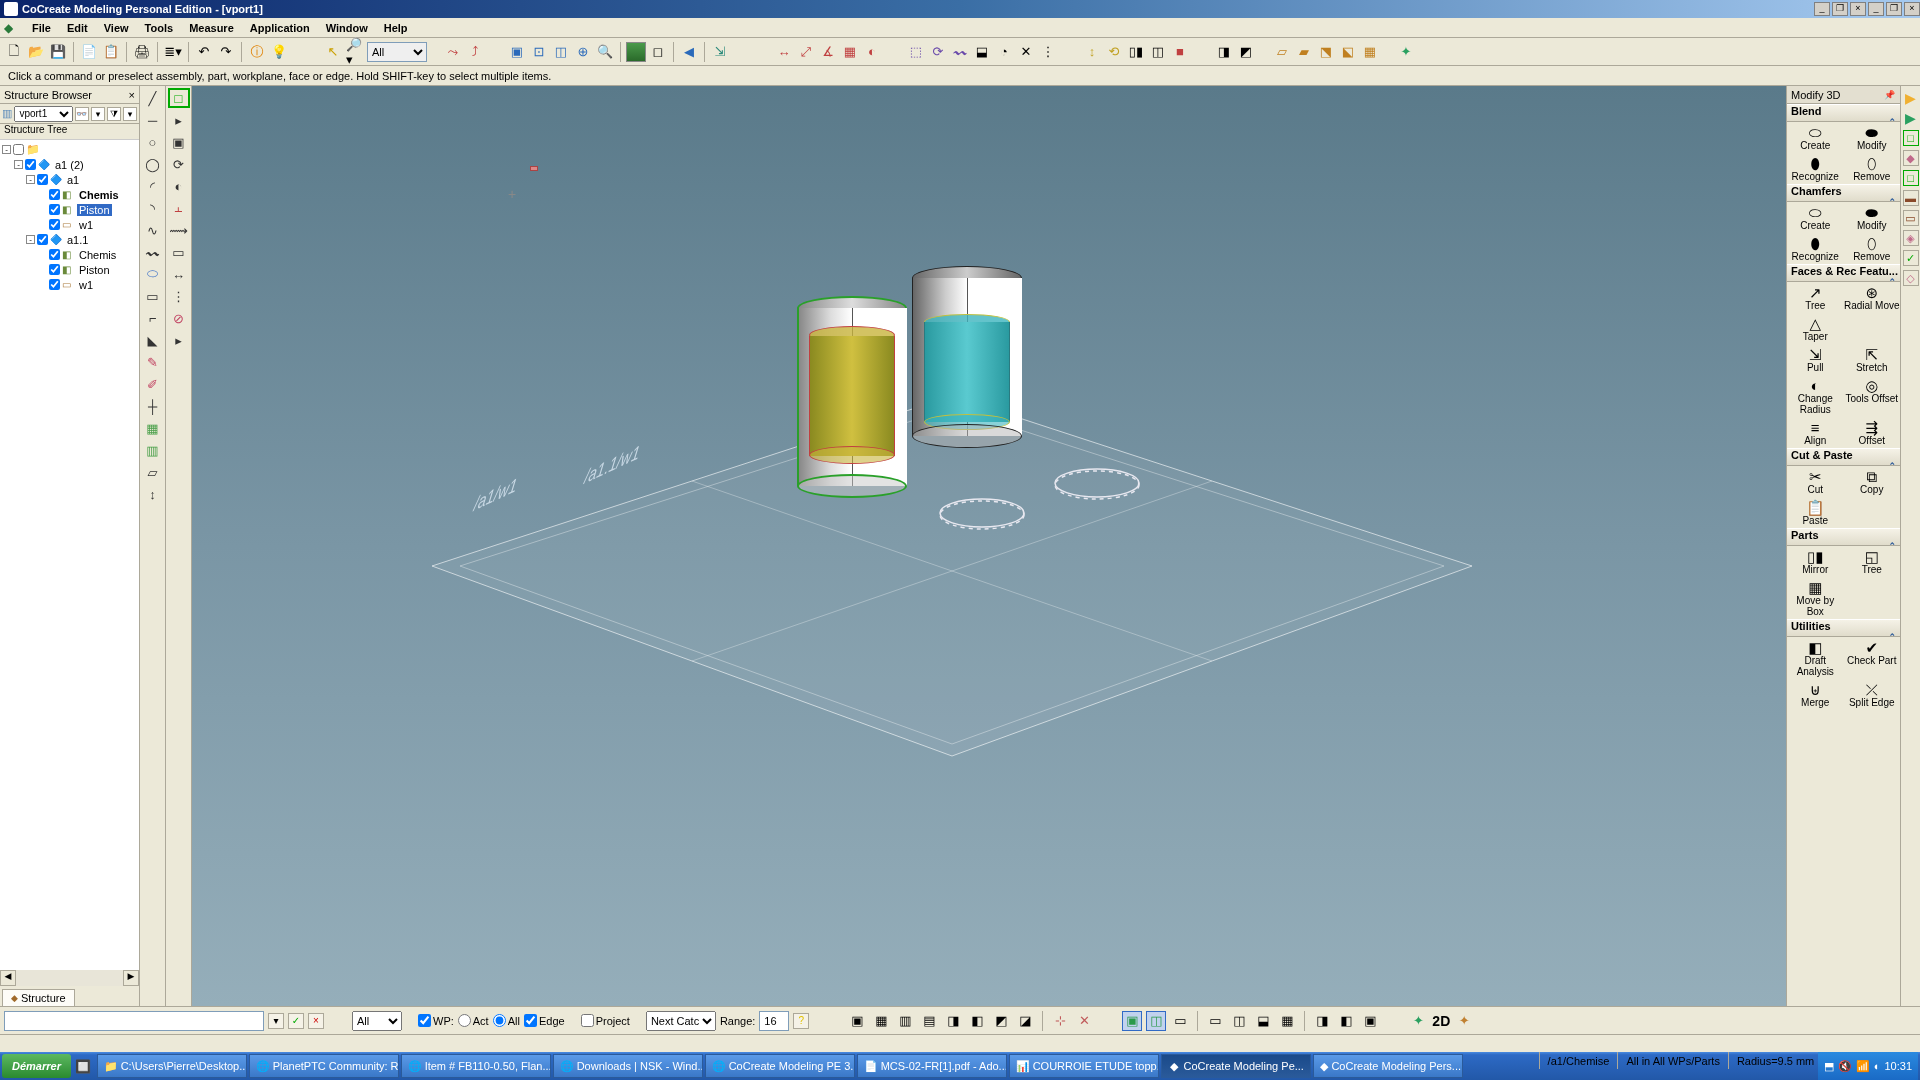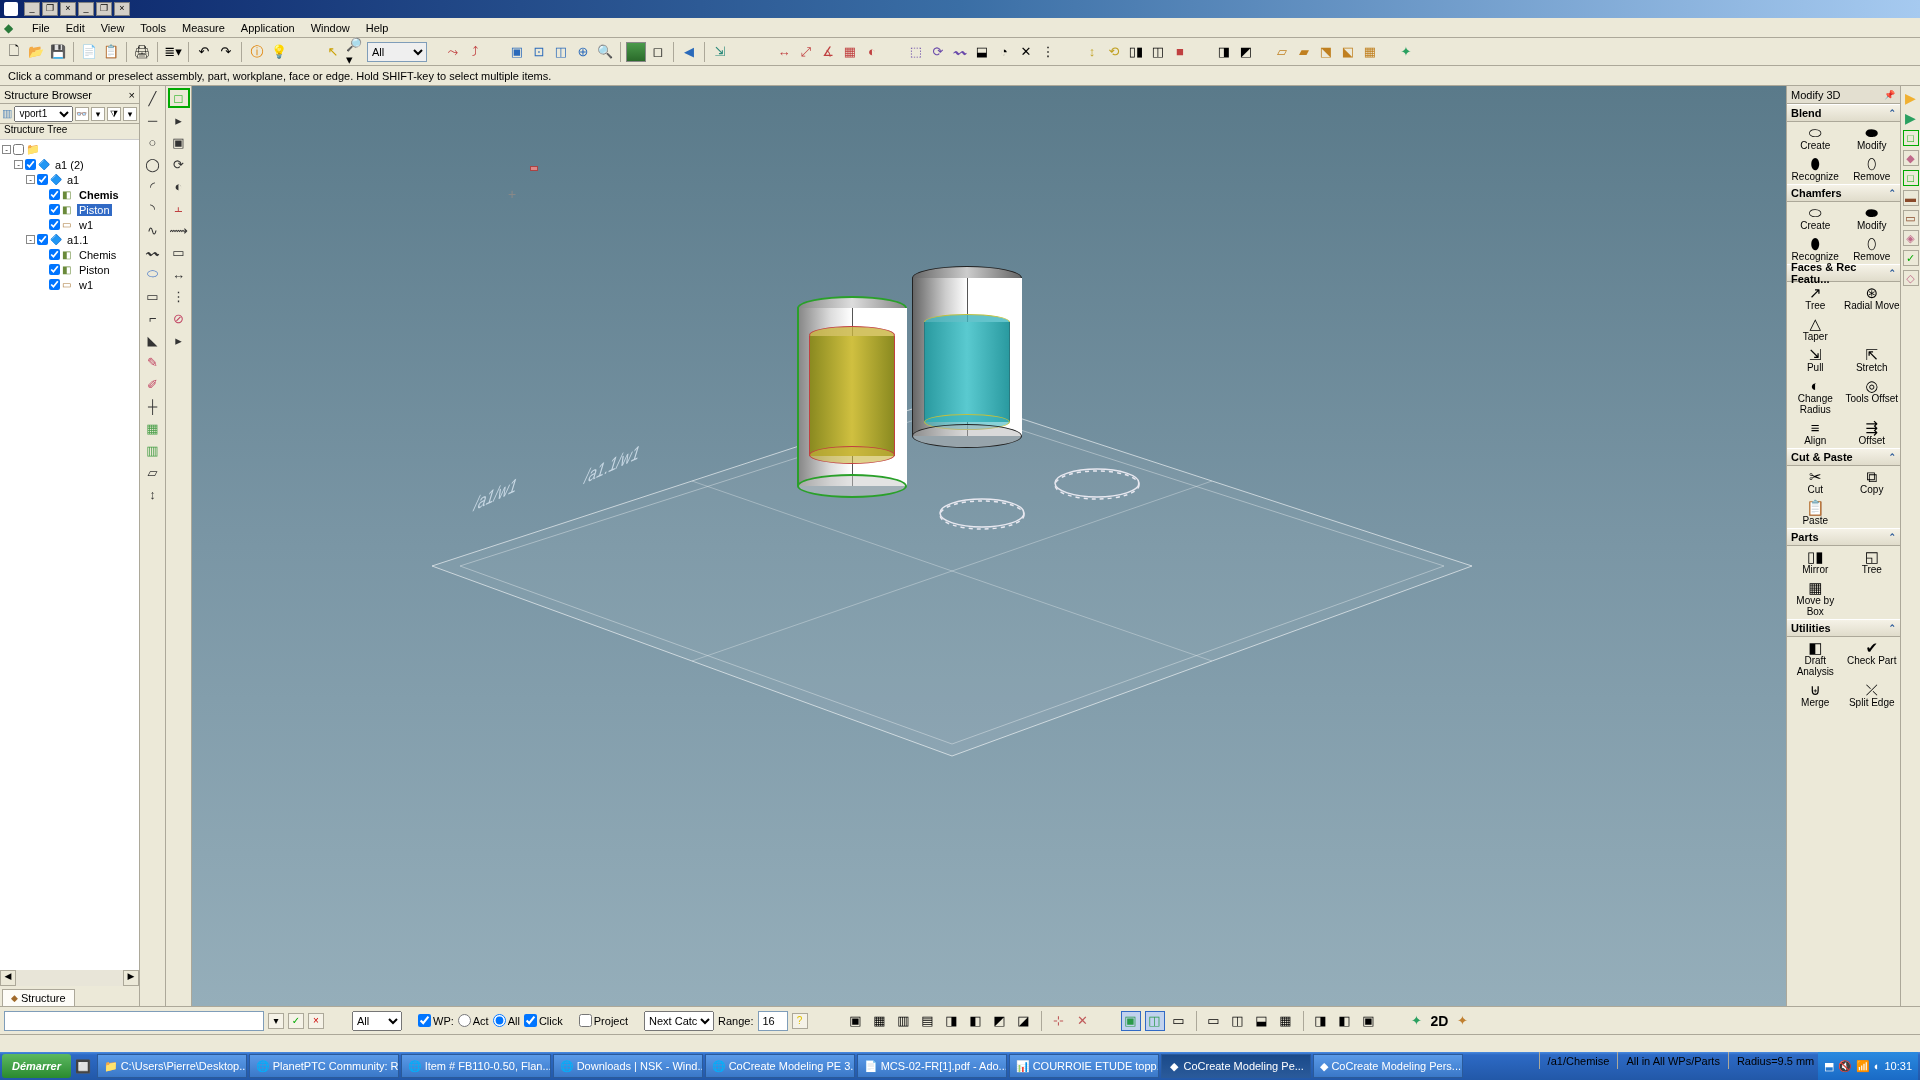--- a/index.html
+++ b/index.html
@@ -6,21 +6,21 @@
 html, body { width: 1920px; height: 1080px; overflow: hidden; background: #d4d0c8; }
 
 .titlebar { height: 18px; background: linear-gradient(to right, #0a246a, #3a6ea5, #a6caf0); color: #fff; display: flex; align-items: center; padding-left: 4px; }
 .titlebar .icon { width: 14px; height: 14px; background: #fff; border-radius: 2px; margin-right: 4px; display:inline-block;}
 .titlebar .title { flex: 1; font-weight: bold; }
 .titlebar .winbtn { width: 16px; height: 14px; background: #d4d0c8; border: 1px solid #808080; margin-left: 2px; text-align: center; line-height: 11px; color: #000; font-size: 9px; cursor: pointer; }
 
 .menubar { height: 20px; background: #ece9d8; display: flex; align-items: center; padding-left: 4px; border-bottom: 1px solid #aca899; }
 .menubar .mlogo { width: 14px; height: 14px; margin-right: 6px; display: inline-block; }
 .menubar .mlogo::before { content: "◆"; color: #2a7a3a; font-size: 12px; }
-.menubar .mitem { padding: 2px 8px; cursor: pointer; }
+.menubar .mitem { padding: 2px 8px; cursor: pointer; font-weight: bold; }
 
 .toolbar { height: 28px; background: #ece9d8; display: flex; align-items: center; padding: 0 4px; gap: 2px; border-bottom: 1px solid #aca899; }
 .tbtn { width: 20px; height: 20px; display: flex; align-items: center; justify-content: center; border: 1px solid transparent; cursor: pointer; font-size: 13px; }
 .tsep { width: 1px; height: 20px; background: #aca899; margin: 0 3px; }
 .tselect { height: 20px; font-size: 11px; border: 1px solid #7f9db9; }
 
 .hintbar { height: 20px; background: #ece9d8; display: flex; align-items: center; padding-left: 8px; border-bottom: 1px solid #aca899; color: #000; }
 
 .body-area { display: flex; height: calc(1080px - 18px - 20px - 28px - 20px - 28px - 18px - 28px); }
 
@@ -61,21 +61,21 @@
 .small-handle { position: absolute; left: 338px; top: 80px; width: 8px; height: 5px; background: #d88; border: 1px solid #a44; }
 
 
 .grid-plane { position: absolute; left: 240px; top: 310px; width: 1040px; height: 360px; pointer-events: none; }
 .cylinder { position: absolute; }
 .wp-label { position:absolute; color:#c8d8e4; font-style: italic; font-size: 16px; transform: rotate(-25deg) skewX(-35deg); }
 
 .modify-panel { width: 114px; background: #ece9d8; display: flex; flex-direction: column; border-left: 1px solid #aca899; }
 .modify-header { height: 18px; background: #e3dfd0; padding-left:4px; display:flex; align-items:center; border-bottom:1px solid #aca899;}
 .modify-header .pin { margin-left:auto; font-size:9px; margin-right:4px; cursor:pointer;}
-.mod-section-h { height: 18px; background: linear-gradient(to bottom,#f5f2e7,#e0dccb); padding-left:4px; display:flex; align-items:center; font-weight:bold; border-top:1px solid #fff; border-bottom:1px solid #aca899;}
+.mod-section-h { height: 18px; background: linear-gradient(to bottom,#f5f2e7,#e0dccb); padding-left:4px; display:flex; font-weight:bold; border-top:1px solid #fff; border-bottom:1px solid #aca899;flex-direction:column;}
 .mod-section-h .chev { margin-left:auto; margin-right:4px; font-size:9px; color:#2a5a9a; cursor:pointer;}
 .mod-grid { display: grid; grid-template-columns: 1fr 1fr; }
 .mod-item { display: flex; flex-direction: column; align-items: center; padding: 2px 0; cursor: pointer; }
 .mod-item .micon { font-size: 15px; height: 16px; }
 .mod-item .mlabel { font-size: 10px; text-align: center; line-height: 11px; }
 
 .right-rail { width: 20px; background: #ece9d8; display: flex; flex-direction: column; align-items: center; padding-top: 4px; gap: 4px; border-left: 1px solid #aca899; }
 .rrbtn { width: 16px; height: 16px; border: 1px solid #aca899; display:flex; align-items:center; justify-content:center; font-size:11px; cursor:pointer; }
 .rrbtn.arrow { border:none; color:#f0b030; font-size:14px;}
 
@@ -100,20 +100,21 @@
 .taskbar .tray { margin-left: auto; background: linear-gradient(to bottom, #2a8ae0, #1a6ac5); height: 100%; display: flex; align-items: center; padding: 0 6px; color: #fff; gap: 4px; }
 .taskbar .ql { width:22px; height:22px; display:flex; align-items:center; justify-content:center; color:#fff; font-size:13px; cursor:pointer;}
 
 svg.gridplane { overflow: visible; }
 </style>
 </head>
 <body>
 
 <div class="titlebar">
   <span class="icon"></span>
+  <span class="title">CoCreate Modeling Personal Edition - [vport1]</span>
   <span class="winbtn">_</span>
   <span class="winbtn">❐</span>
   <span class="winbtn">×</span>
   <span class="winbtn">_</span>
   <span class="winbtn">❐</span>
   <span class="winbtn">×</span>
 </div>
 
 <div class="menubar">
   <span class="mlogo"></span>
@@ -556,21 +557,21 @@
   <label>
       <input type="radio" name="wpsel" style=""> 
       <span>Act</span>
     </label>
   <label>
       <input type="radio" name="wpsel" checked="" style=""> 
       <span>All</span>
     </label>
   <label>
       <input type="checkbox" checked="" style=""> 
-      <span>Click</span>
+      <span>Edge</span>
     </label>
   <span style="width:8px;"></span>
   <label>
       <input type="checkbox" style=""> 
       <span>Project</span>
     </label>
   <span style="width:8px;"></span>
   <select style="width:70px;"><option>Next Catch</option></select>
   <span>Range:</span>
   <input type="text" style="width: 30px;" value="16">

